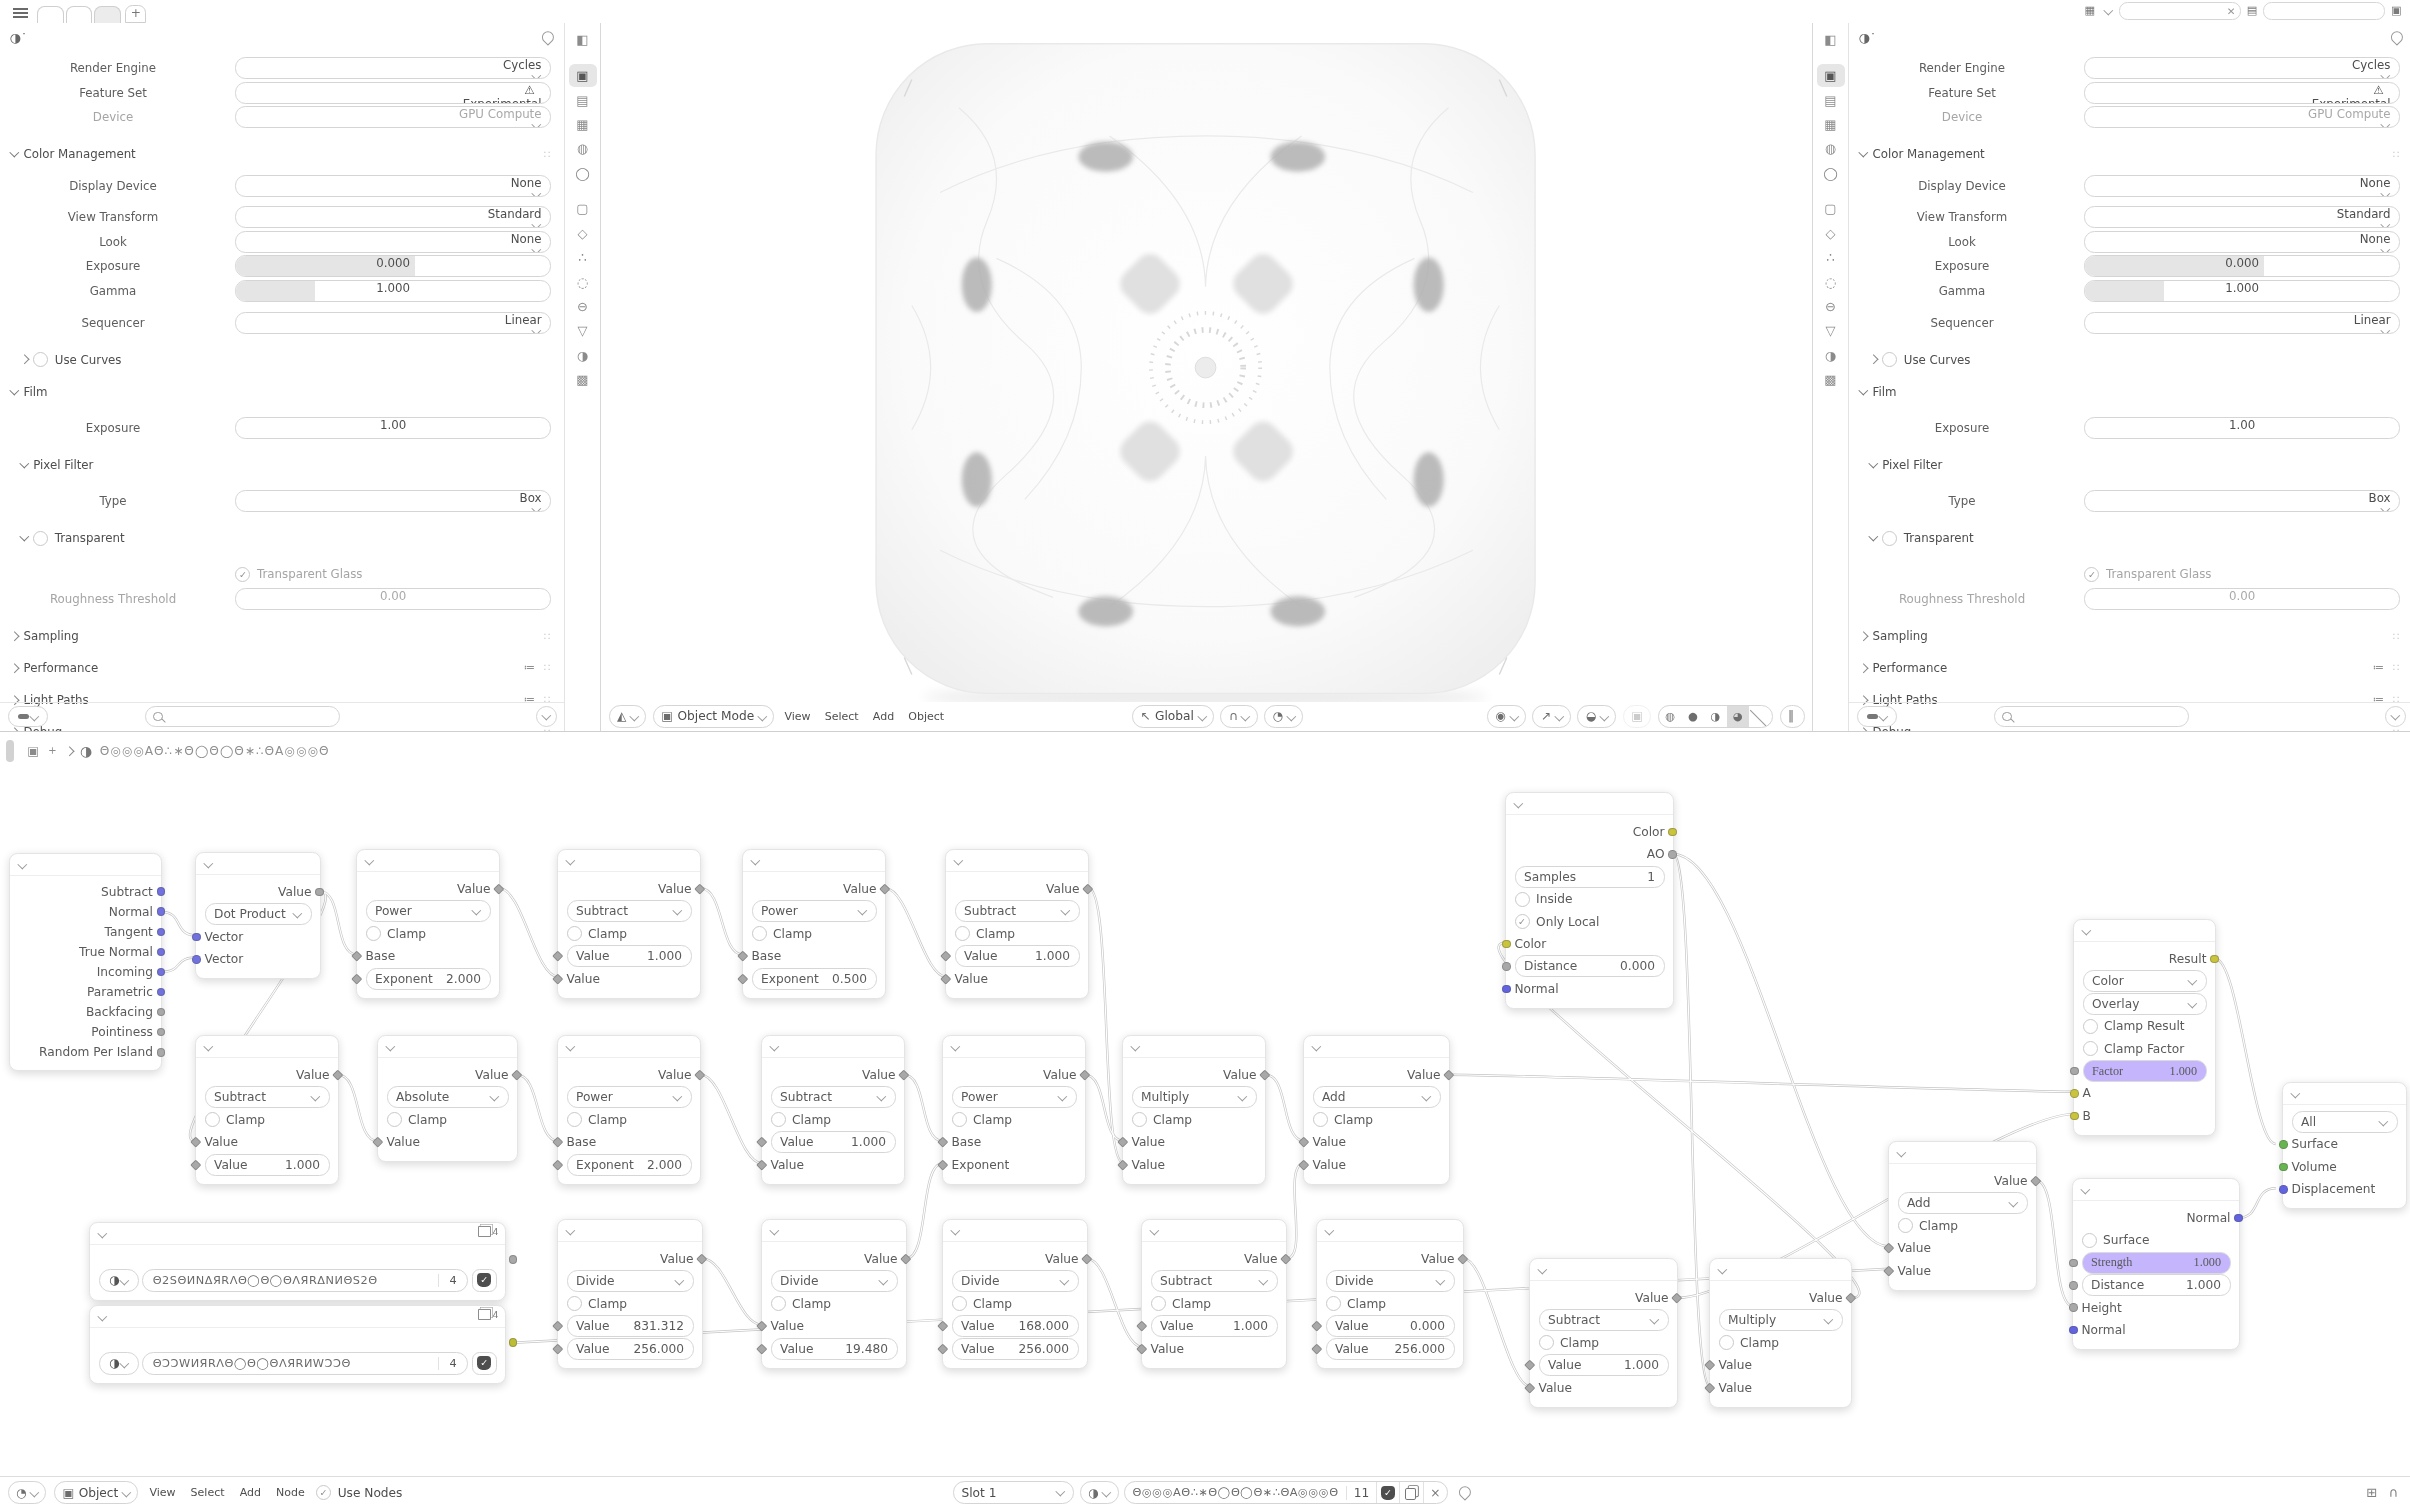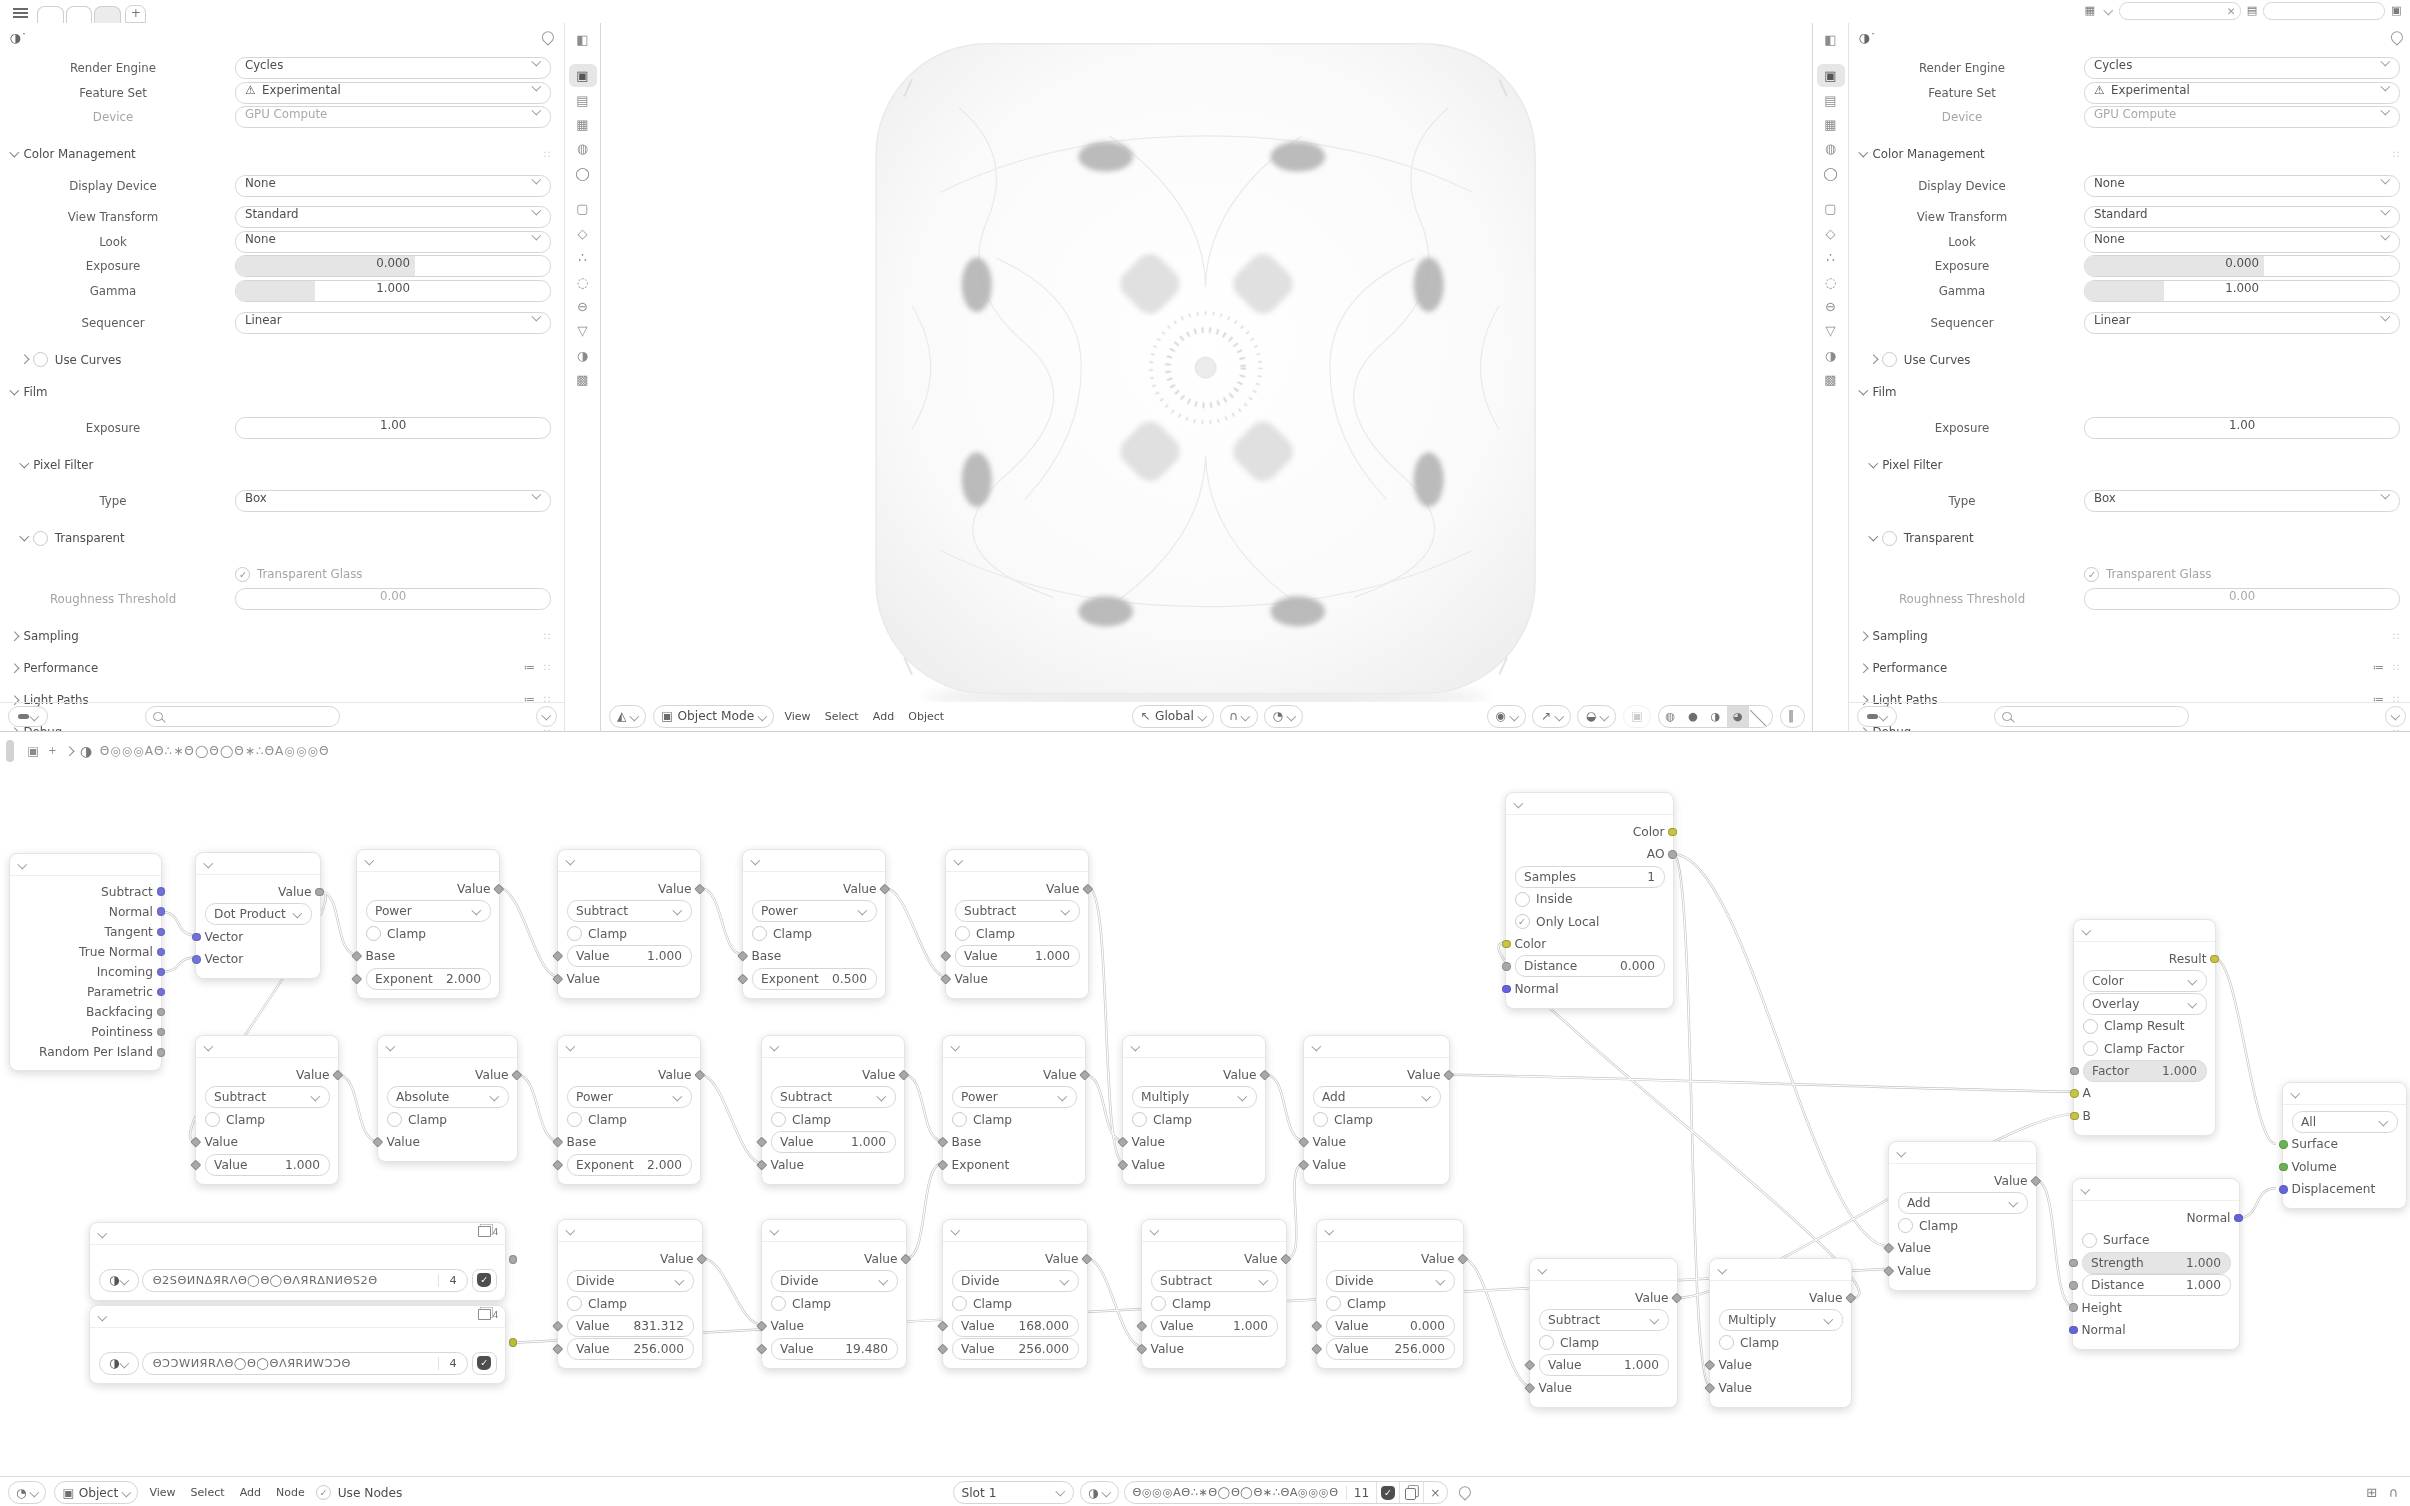--- a/index.html
+++ b/index.html
@@ -32,21 +32,21 @@
   .tabi{width:28px;height:23.5px;border-radius:5.6px;display:flex;align-items:center;justify-content:center;color:#8b8b8b;font-size:13px;margin-bottom:0.9px;}
   .tabi.active{background:#e6e6e6;color:#555;}
   .tabi.gap{margin-top:11.3px;}
   .pheader{height:22.6px;display:flex;align-items:center;padding:0 9.4px;}
   .pheader .hicon{color:#666;font-size:13px;}
   .pinic{margin-left:auto;width:10.4px;height:10.4px;border:1.3px solid #9a9a9a;border-radius:50% 50% 50% 0;transform:rotate(-45deg);}
   .prow{display:flex;align-items:center;height:23.5px;margin:0 13px 0.9px 0;}
   .plabel{width:226px;text-align:center;padding-right:9.4px;flex:none;color:#5d5d5d;}
   .plabel.dim{color:#a5a5a5;}
   .pfield{flex:1;min-width:0;}
-  .pill{height:20px;border:0.9px solid #d5d5d5;border-radius:10.4px;background:#fff;display:flex;align-items:flex-start;padding:0 8.5px;position:relative;overflow:hidden;}
+  .pill{height:20px;border:0.9px solid #d5d5d5;border-radius:10.4px;background:#fff;display:flex;align-items:flex-end;padding:0 8.5px;position:relative;overflow:hidden;flex-direction:column;}
   .pill .pv{white-space:nowrap;}
   .pill .endchev{margin-left:auto;}
   .pill.dim .pv{color:#a9a9a9;}
   .pill.slider .fillbar{position:absolute;left:0;top:0;bottom:0;background:#e5e5e5;}
   .pill.slider .pv{position:relative;margin:0 auto;}
   .pill.center .pv{margin:0 auto;}
   .sect{display:flex;align-items:center;height:24.5px;padding-left:11.3px;color:#4d4d4d;}
   .sect .dots{margin-left:auto;margin-right:13px;color:#c9c9c9;font-size:10.4px;letter-spacing:0.9px;}
   .sect .lists{margin-right:7.5px;color:#8f8f8f;font-size:11.3px;}
   .sect.sub{padding-left:21px;}
@@ -83,21 +83,21 @@
   #crumb .mname{color:#8f8f8f;font-size:12.2px;letter-spacing:0.9px;}
 
   .node{position:absolute;background:#fff;border:0.9px solid #e4e4e4;border-radius:8.5px;box-shadow:0 2.8px 8.5px rgba(0,0,0,.14);font-size:12.2px;color:#5a5a5a;z-index:2;box-sizing:border-box;}
   .nhead{height:21px;border-bottom:0.9px solid #eee;display:flex;align-items:center;padding:0 8.5px;position:relative;}
   .nbody{padding:4.7px 0 6.6px;}
   .nrow{height:20px;margin:2.4px 8.5px;position:relative;display:flex;align-items:center;}
   .node.compact .nrow{height:18.4px;margin:1.7px 8.5px;}
   .nrow.rout{justify-content:flex-end;}
   .npill{flex:1;height:20px;border:0.9px solid #d6d6d6;border-radius:10.4px;display:flex;align-items:center;padding:0 8.5px;background:#fff;min-width:0;}
   .npill .nv{margin-left:auto;padding-left:5.6px;}
-  .npill.fillbg{background:#e5e5e5;border-color:#dbdbdb;}
+  .npill.fillbg{background:#c4b5fd;border-color:#dbdbdb;font-family:Liberation Serif, serif;}
   .sock{position:absolute;width:8.5px;height:8.5px;border-radius:50%;top:50%;margin-top:-4.2px;border:0.9px solid rgba(80,80,80,.35);box-sizing:border-box;z-index:3;}
   .sock.l{left:-12.2px;}.sock.r{right:-12.2px;}
   .sock.dia{border-radius:1.4px;transform:rotate(45deg);width:7.5px;height:7.5px;margin-top:-3.8px;}
   .imgrow{position:absolute;left:8.5px;right:8.5px;bottom:8.5px;height:22.6px;display:flex;gap:3.8px;align-items:center;}
   .iconpill{width:38px;height:21px;border:0.9px solid #d6d6d6;border-radius:11.3px;display:flex;align-items:center;justify-content:center;gap:1.9px;color:#555;font-size:12.2px;flex:none;}
   .imgfield{flex:1;height:21px;border:0.9px solid #d6d6d6;border-radius:11.3px;display:flex;align-items:center;overflow:hidden;min-width:0;}
   .imgfield .nm{flex:1;padding:0 9.4px;font-size:11.3px;color:#6a6a6a;letter-spacing:0.5px;white-space:nowrap;overflow:hidden;}
   .imgfield .ct{width:28px;text-align:center;border-left:0.9px solid #e2e2e2;font-size:11.3px;color:#555;flex:none;}
   .shieldbtn{width:22.6px;height:21px;border:0.9px solid #d6d6d6;border-radius:7.5px;background:#fff;display:flex;align-items:center;justify-content:center;flex:none;}
   .shieldin{width:14px;height:14px;background:#4e4e4e;border-radius:3.8px 3.8px 5.6px 5.6px;color:#fff;font-size:9.4px;line-height:14px;text-align:center;}

